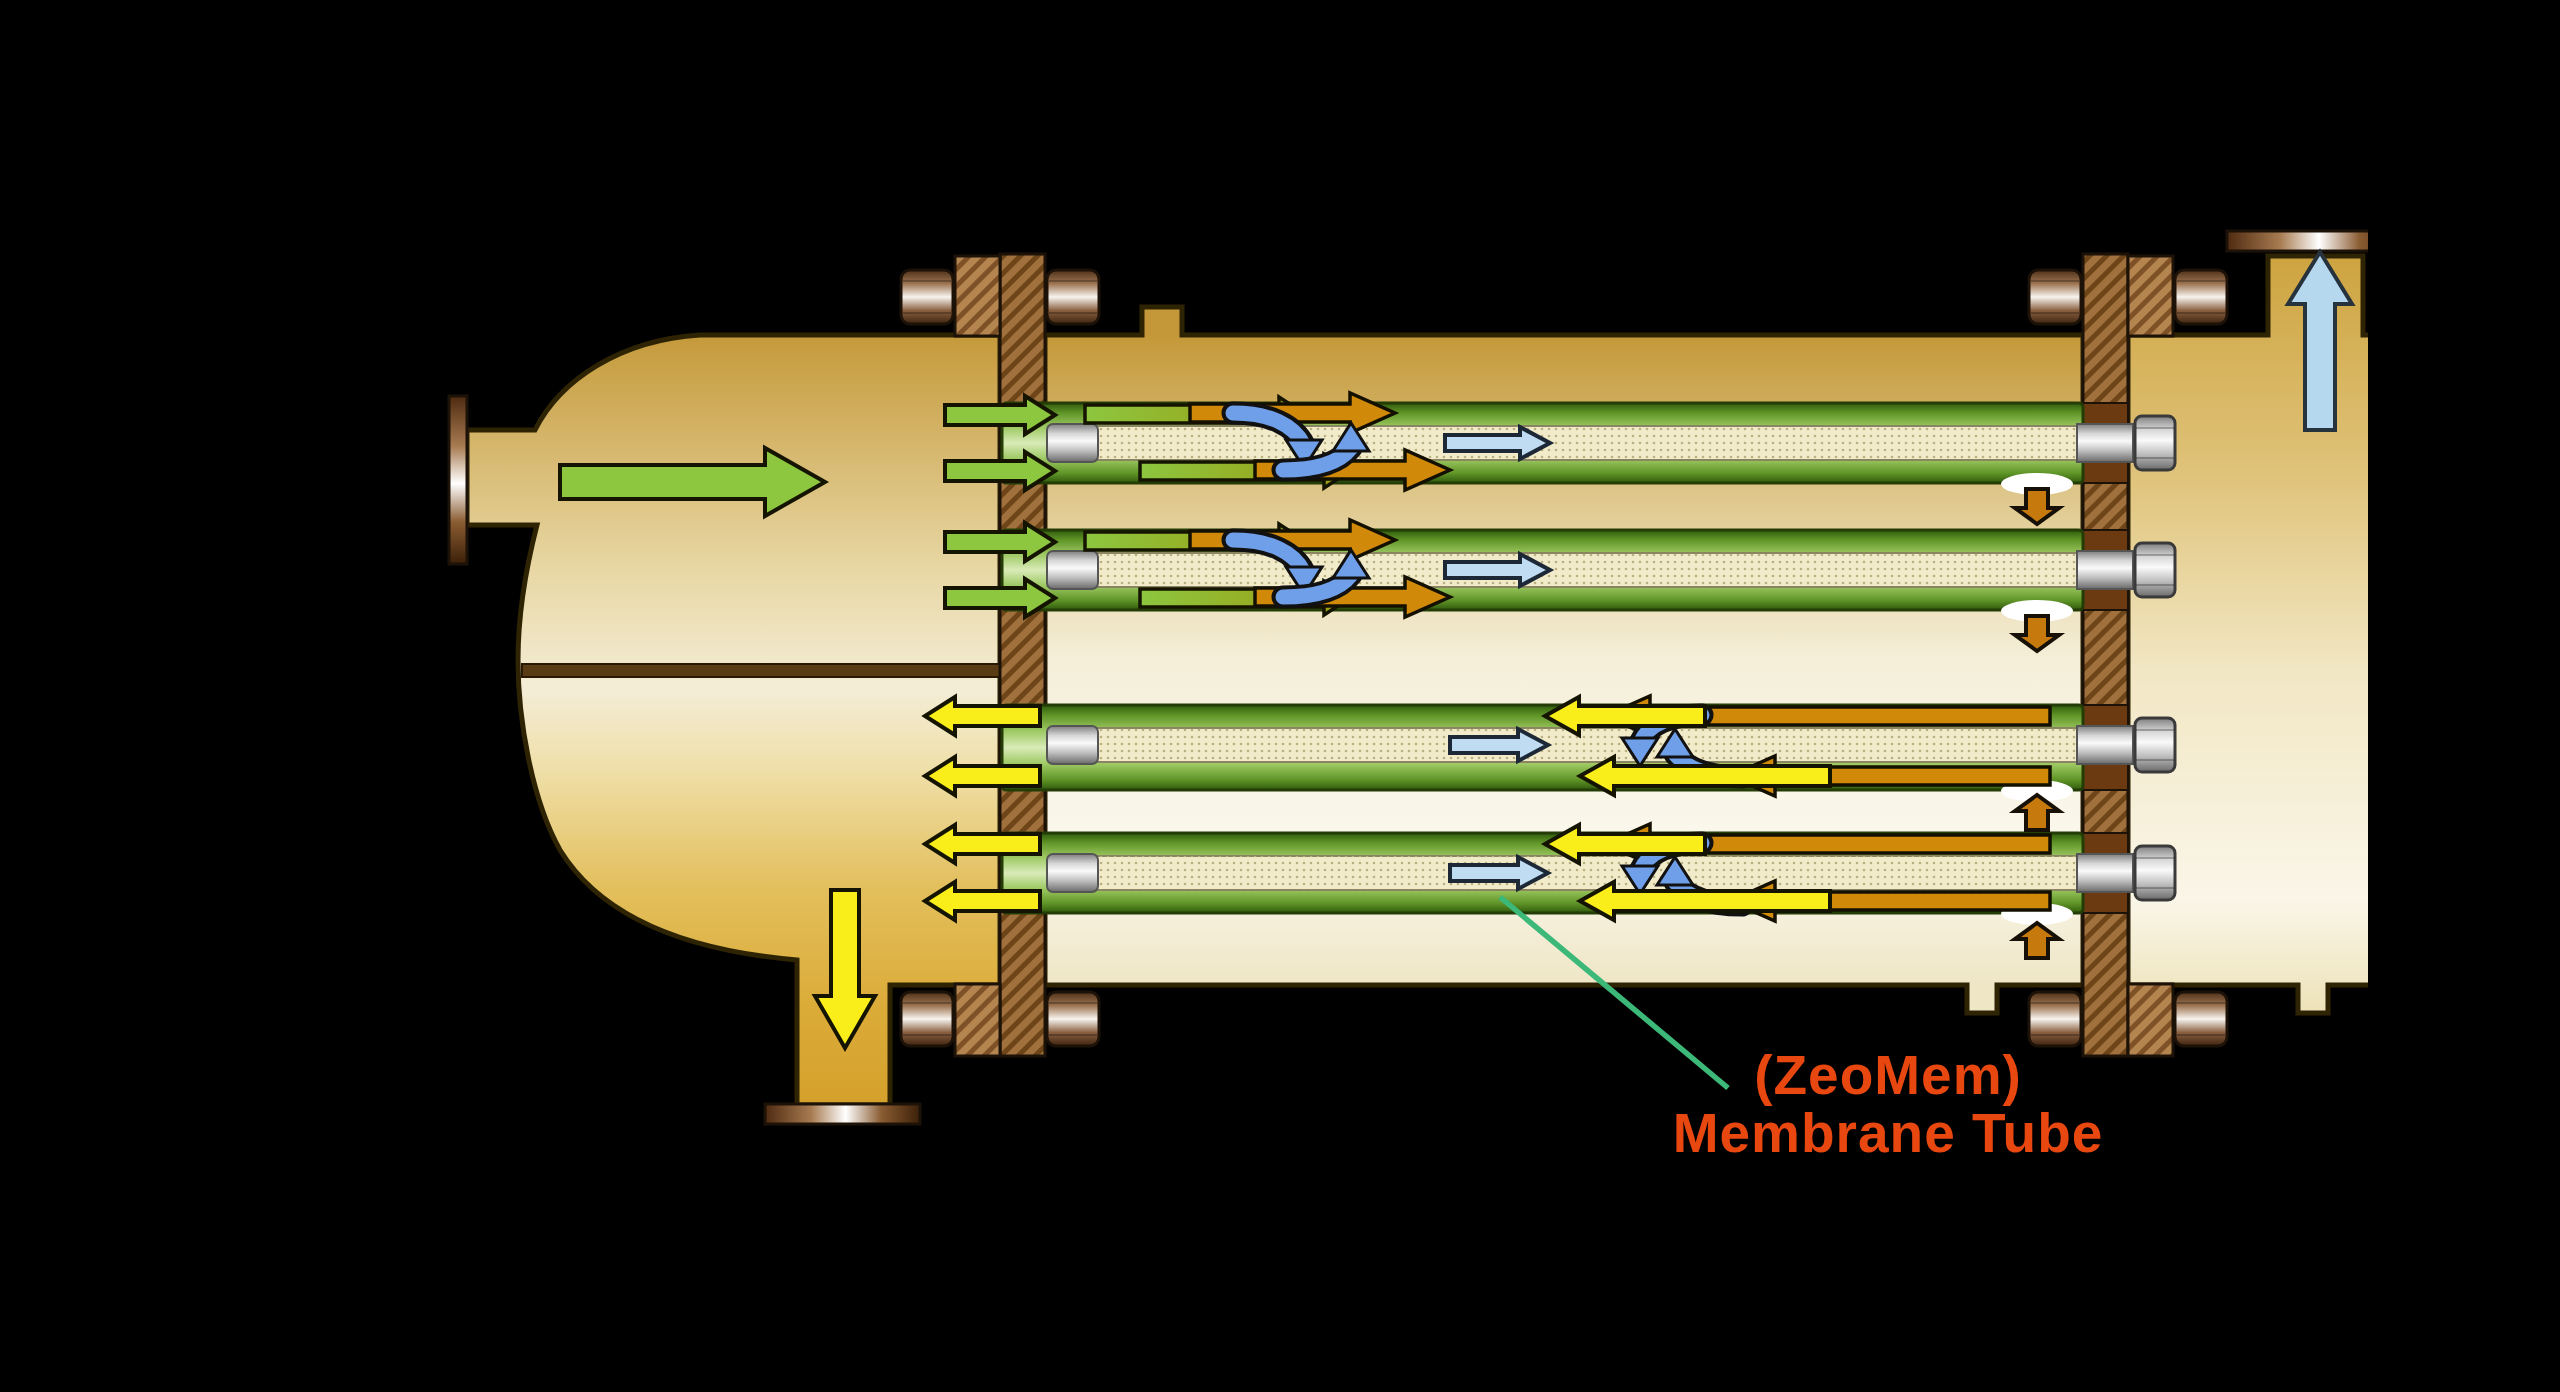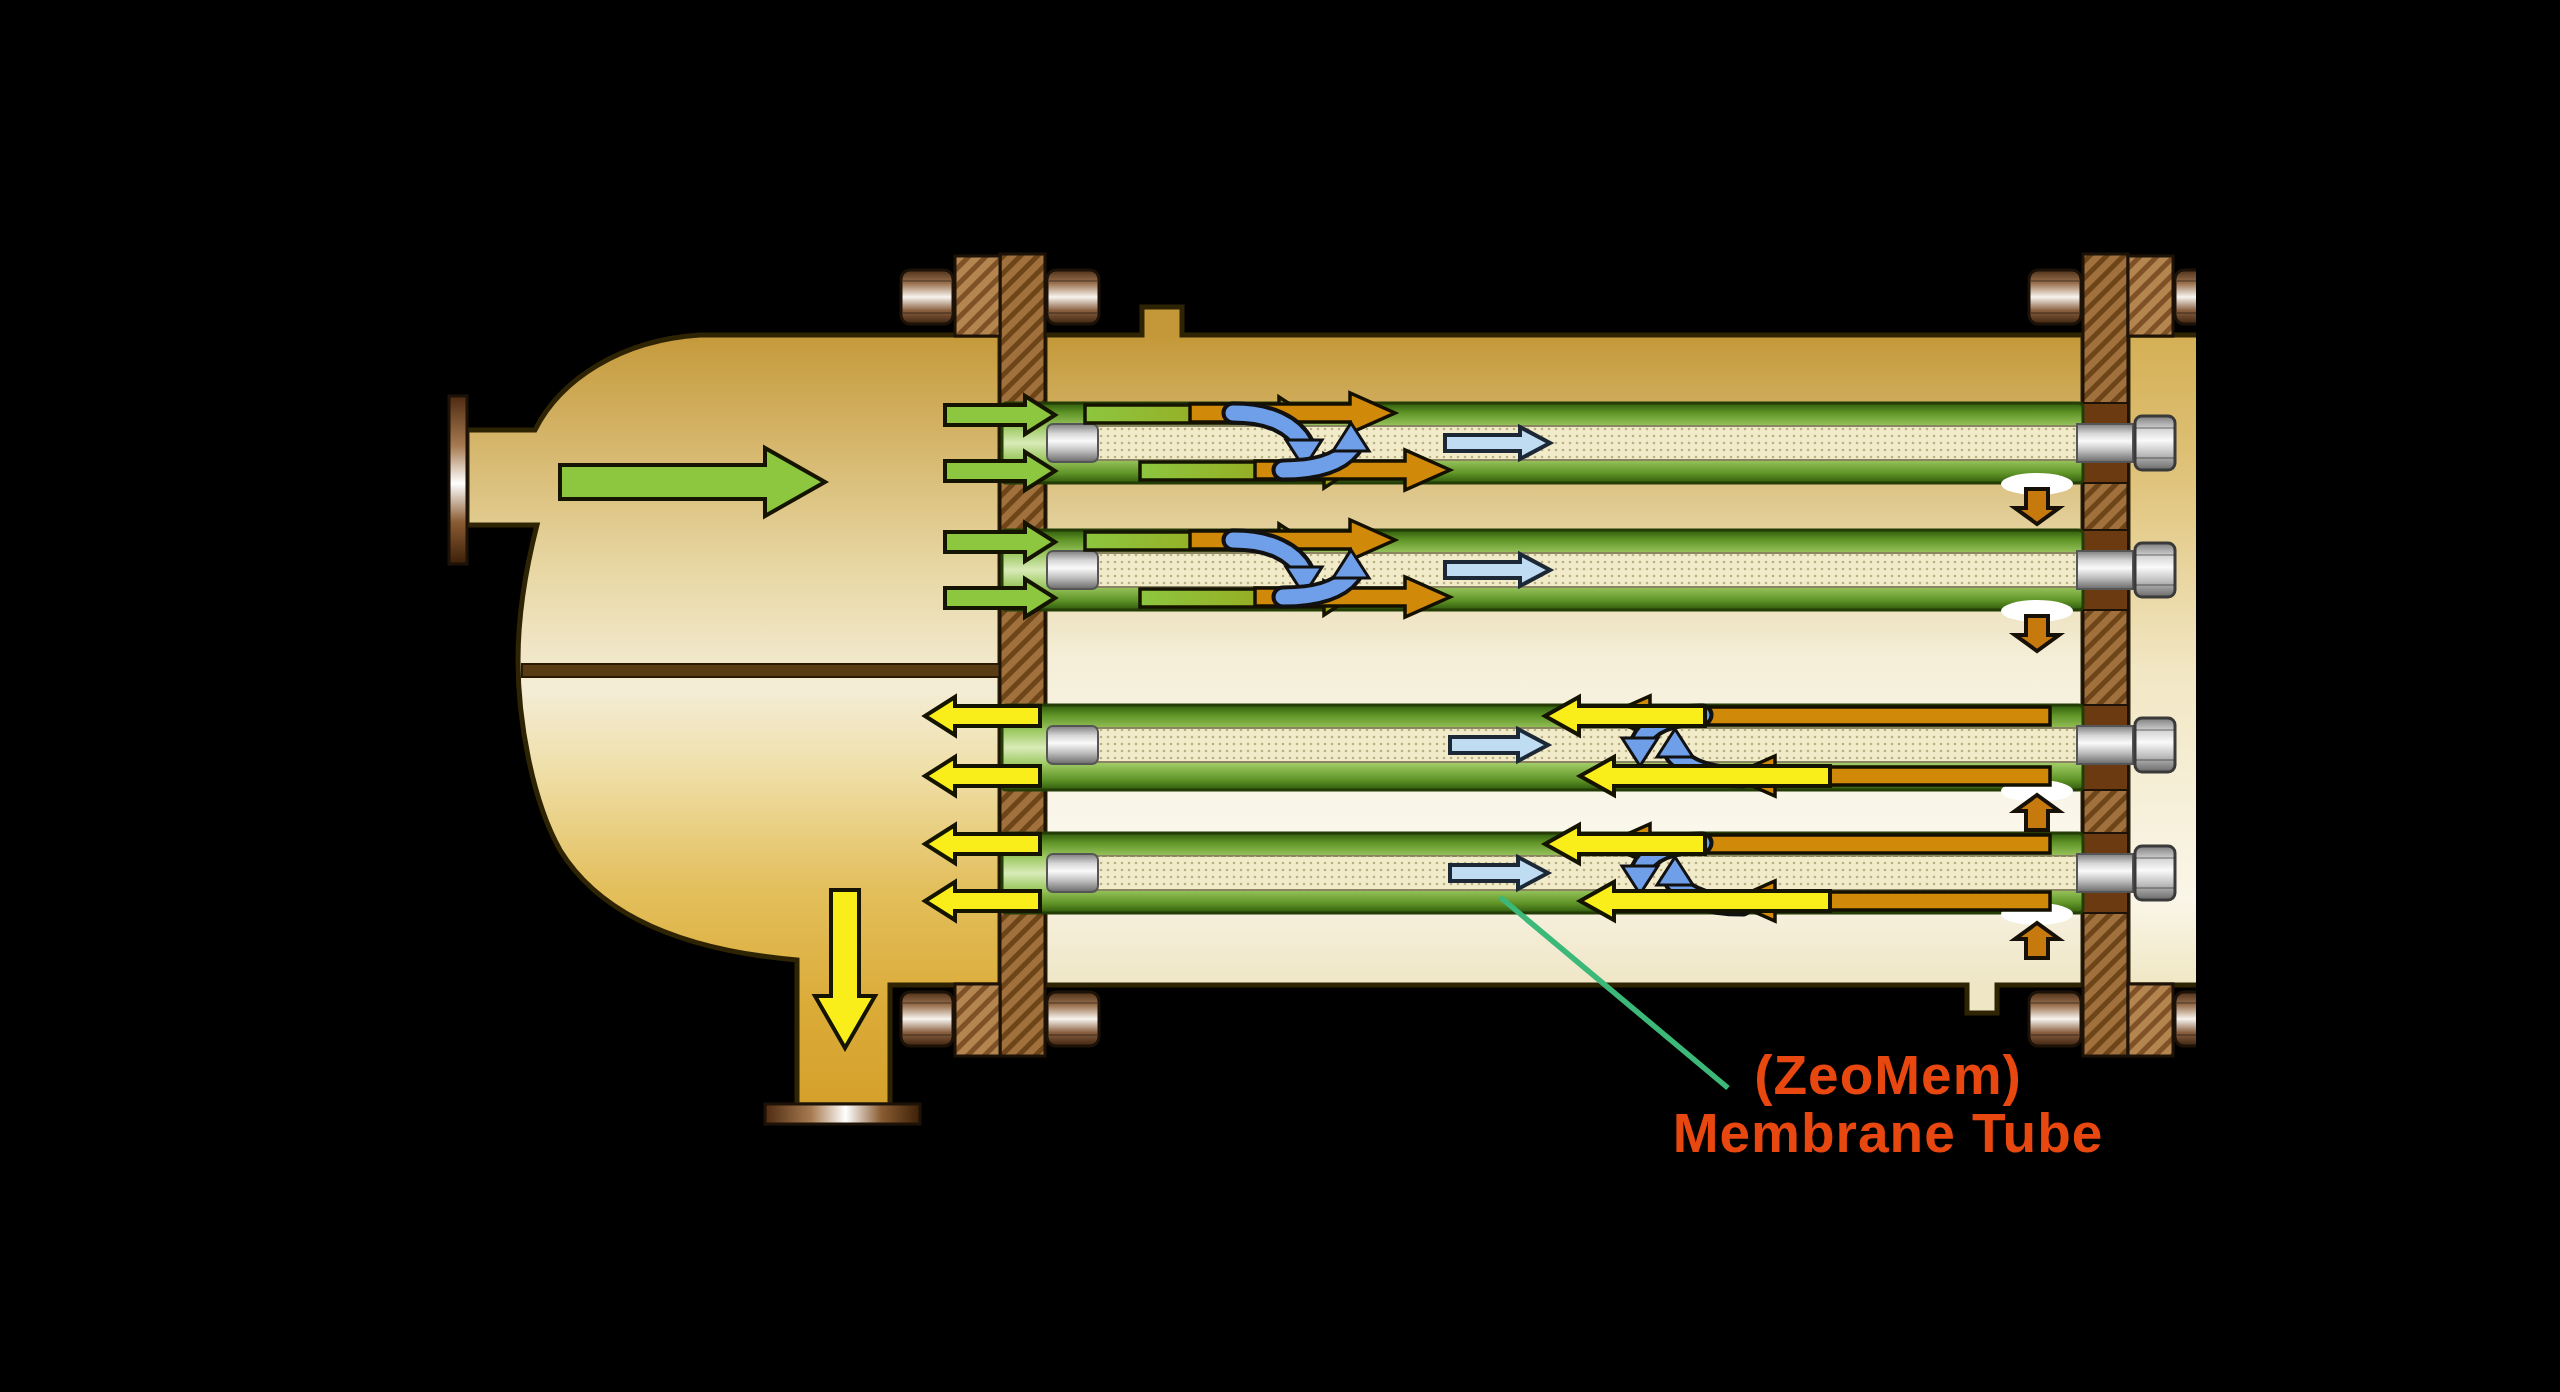--- a/index.html
+++ b/index.html
@@ -1,16 +1,16 @@
 <!DOCTYPE html>
 <html><head>
 <meta charset="utf-8">
 <style>
   html,body{margin:0;padding:0;background:#000;}
-  .stage{position:relative;width:2196px;height:1392px;background:#000;overflow:hidden;}
+  .stage{position:relative;width:2368px;height:1392px;background:#000;overflow:hidden;}
   svg{display:block}
   .outline{stroke:#2e2404;stroke-width:5;}
   .feed{fill:#8DC63F;stroke:#141400;stroke-width:4;}
   .feedlong{fill:url(#feedFade);stroke:#141400;stroke-width:3.5;}
   .orange{fill:#D08908;stroke:#141000;stroke-width:3.5;}
   .yellow{fill:#F9ED1A;stroke:#141400;stroke-width:4;}
   .lblue{fill:#BFDCF2;stroke:#1c2836;stroke-width:4;}
   .ovar{fill:#C67A0E;stroke:#161006;stroke-width:4;}
   .curve-u{stroke:#111;stroke-width:23;fill:none;stroke-linecap:round;}
   .curve-o{stroke:#6F9FE8;stroke-width:15;fill:none;stroke-linecap:round;}

